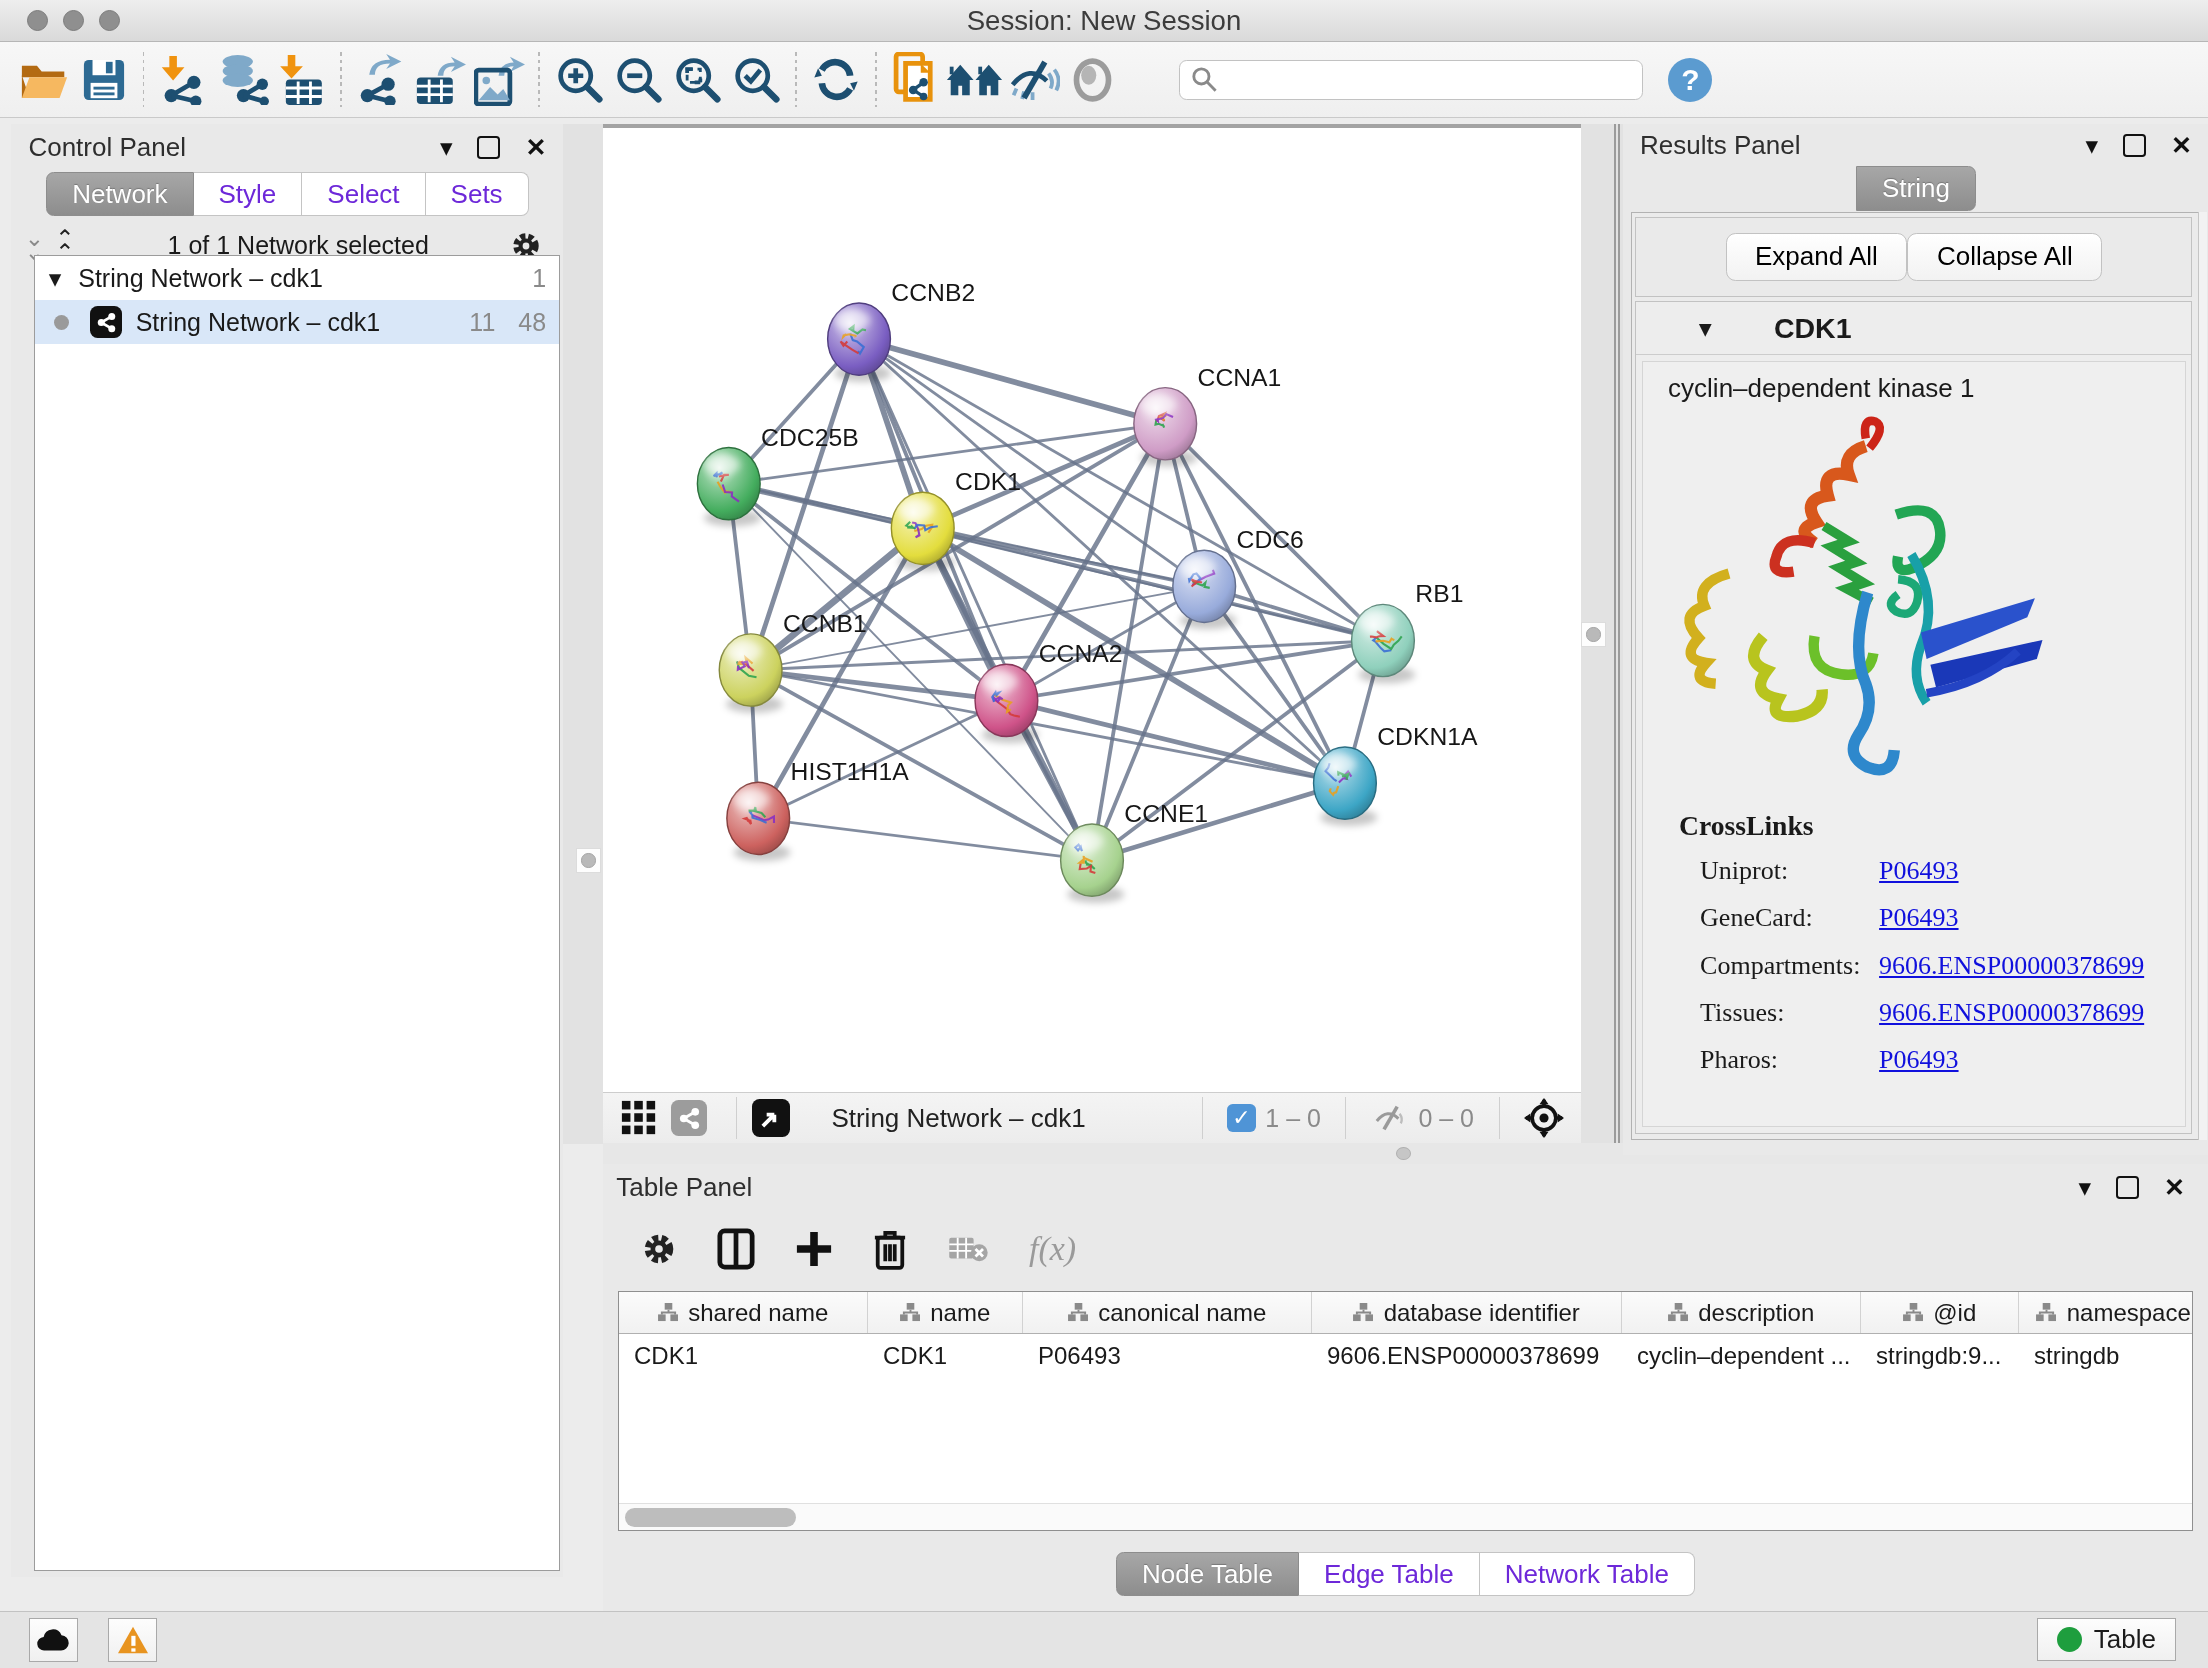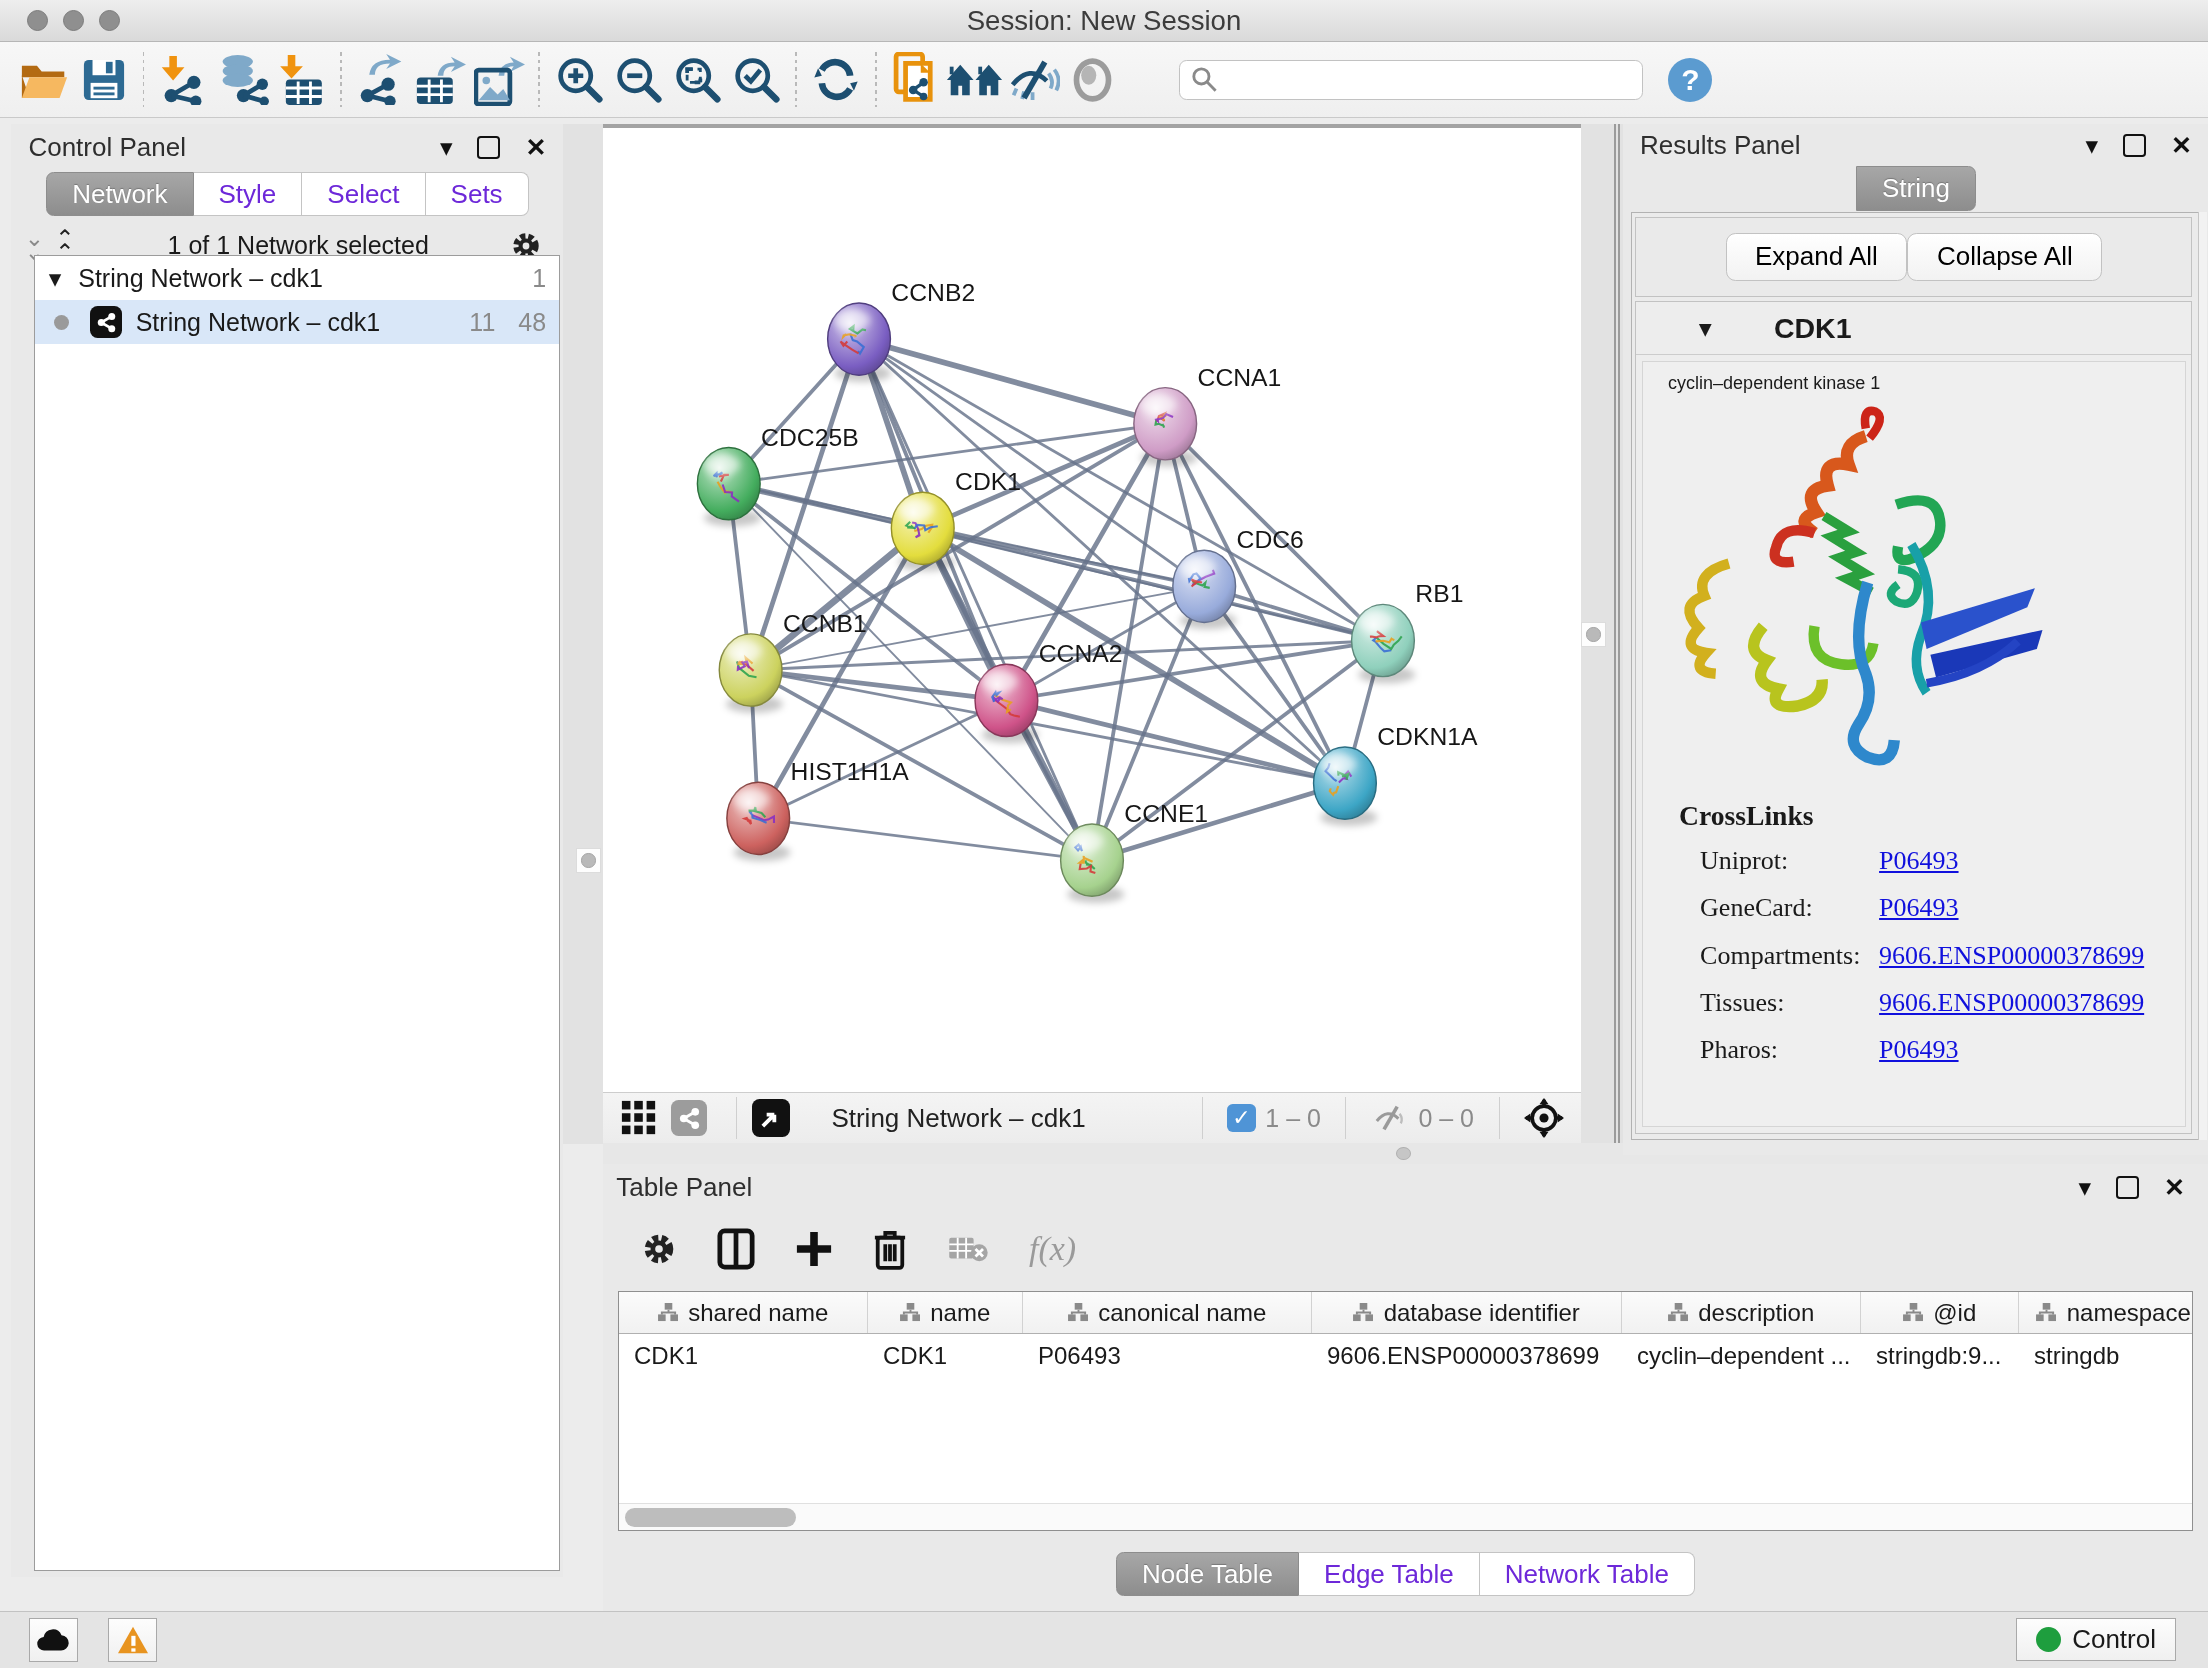--- a/index.html
+++ b/index.html
@@ -68,21 +68,21 @@
   
   .results-panel { left:1623px; top:124px; width:586px; height:1031px; background:#e9e9e9; }
   .rp-box { position:absolute; left:7.6px; top:88px; width:569px; height:928px; border:1px solid #b2b2b2; background:#ebebeb; }
   .rp-buttons { position:absolute; left:3.8px; top:3.8px; width:557px; height:80px; border:1px solid #c2c2c2; background:#eaeaea;
     display:flex; align-items:center; justify-content:center; }
   .rp-btn { background:linear-gradient(#ffffff,#f2f2f2); border:1px solid #c2c2c2; border-radius:9.5px;
     font-size:26px; padding:7.6px 28.5px; }
   .cdk-box { position:absolute; left:3.8px; top:88px; width:557px; height:833px; border:1px solid #c2c2c2; background:#ededed; }
   .cdk-head { height:53px; display:flex; align-items:center; padding-left:63px; gap:63px; border-bottom:1px solid #cccccc; font-size:28.5px; font-weight:bold; }
   .cdk-body { position:absolute; left:5.7px; top:59px; right:5.7px; bottom:5.7px; background:#efefef; border:1px solid #d5d5d5; }
-  .cdk-desc { font-size:18px; padding:11.4px 0 0 25px; }
+  .cdk-desc { font-size:26px; padding:11.4px 0 0 25px; }
   .serif { font-family:"Liberation Serif", serif; }
   .xl-title { font-size:27.6px; font-weight:bold; padding:15px 0 5.7px 36px; }
   .xl-row { display:flex; font-size:26px; padding:8.6px 0 8.6px 57px; }
   .xl-row .lbl { width:179px; }
   .xl-row a { color:#1010dd; text-decoration:underline; }
   .rp-scroll { position:absolute; right:1.9px; top:88px; width:9.5px; height:928px; background:#f2f2f2; border-left:1px solid #c5c5c5; }
 
   
   .table-panel { left:603px; top:1164px; width:1605px; height:1398px; background:#e9e9e9; }
   .tp-header { display:flex; align-items:center; padding:7.6px 23px 0 13.3px; }
@@ -846,16 +846,16 @@
   </div>
   <div class="sb-btn" style="left:108px;">
     <svg width="34" height="30" viewBox="0 0 40 36">
       <path d="M20 2 L38 34 H2 z" fill="#e89420"></path>
       <rect x="18" y="13" width="5" height="12" fill="#fff"></rect>
         <rect x="18" y="28" width="5" height="4" fill="#fff"></rect>
       </svg>
   </div>
   <div class="memory-btn">
     <span class="memdot"></span>
-    <span>Control</span>
+    <span>Table</span>
   </div>
 </div>
 
 
 </body></html>

